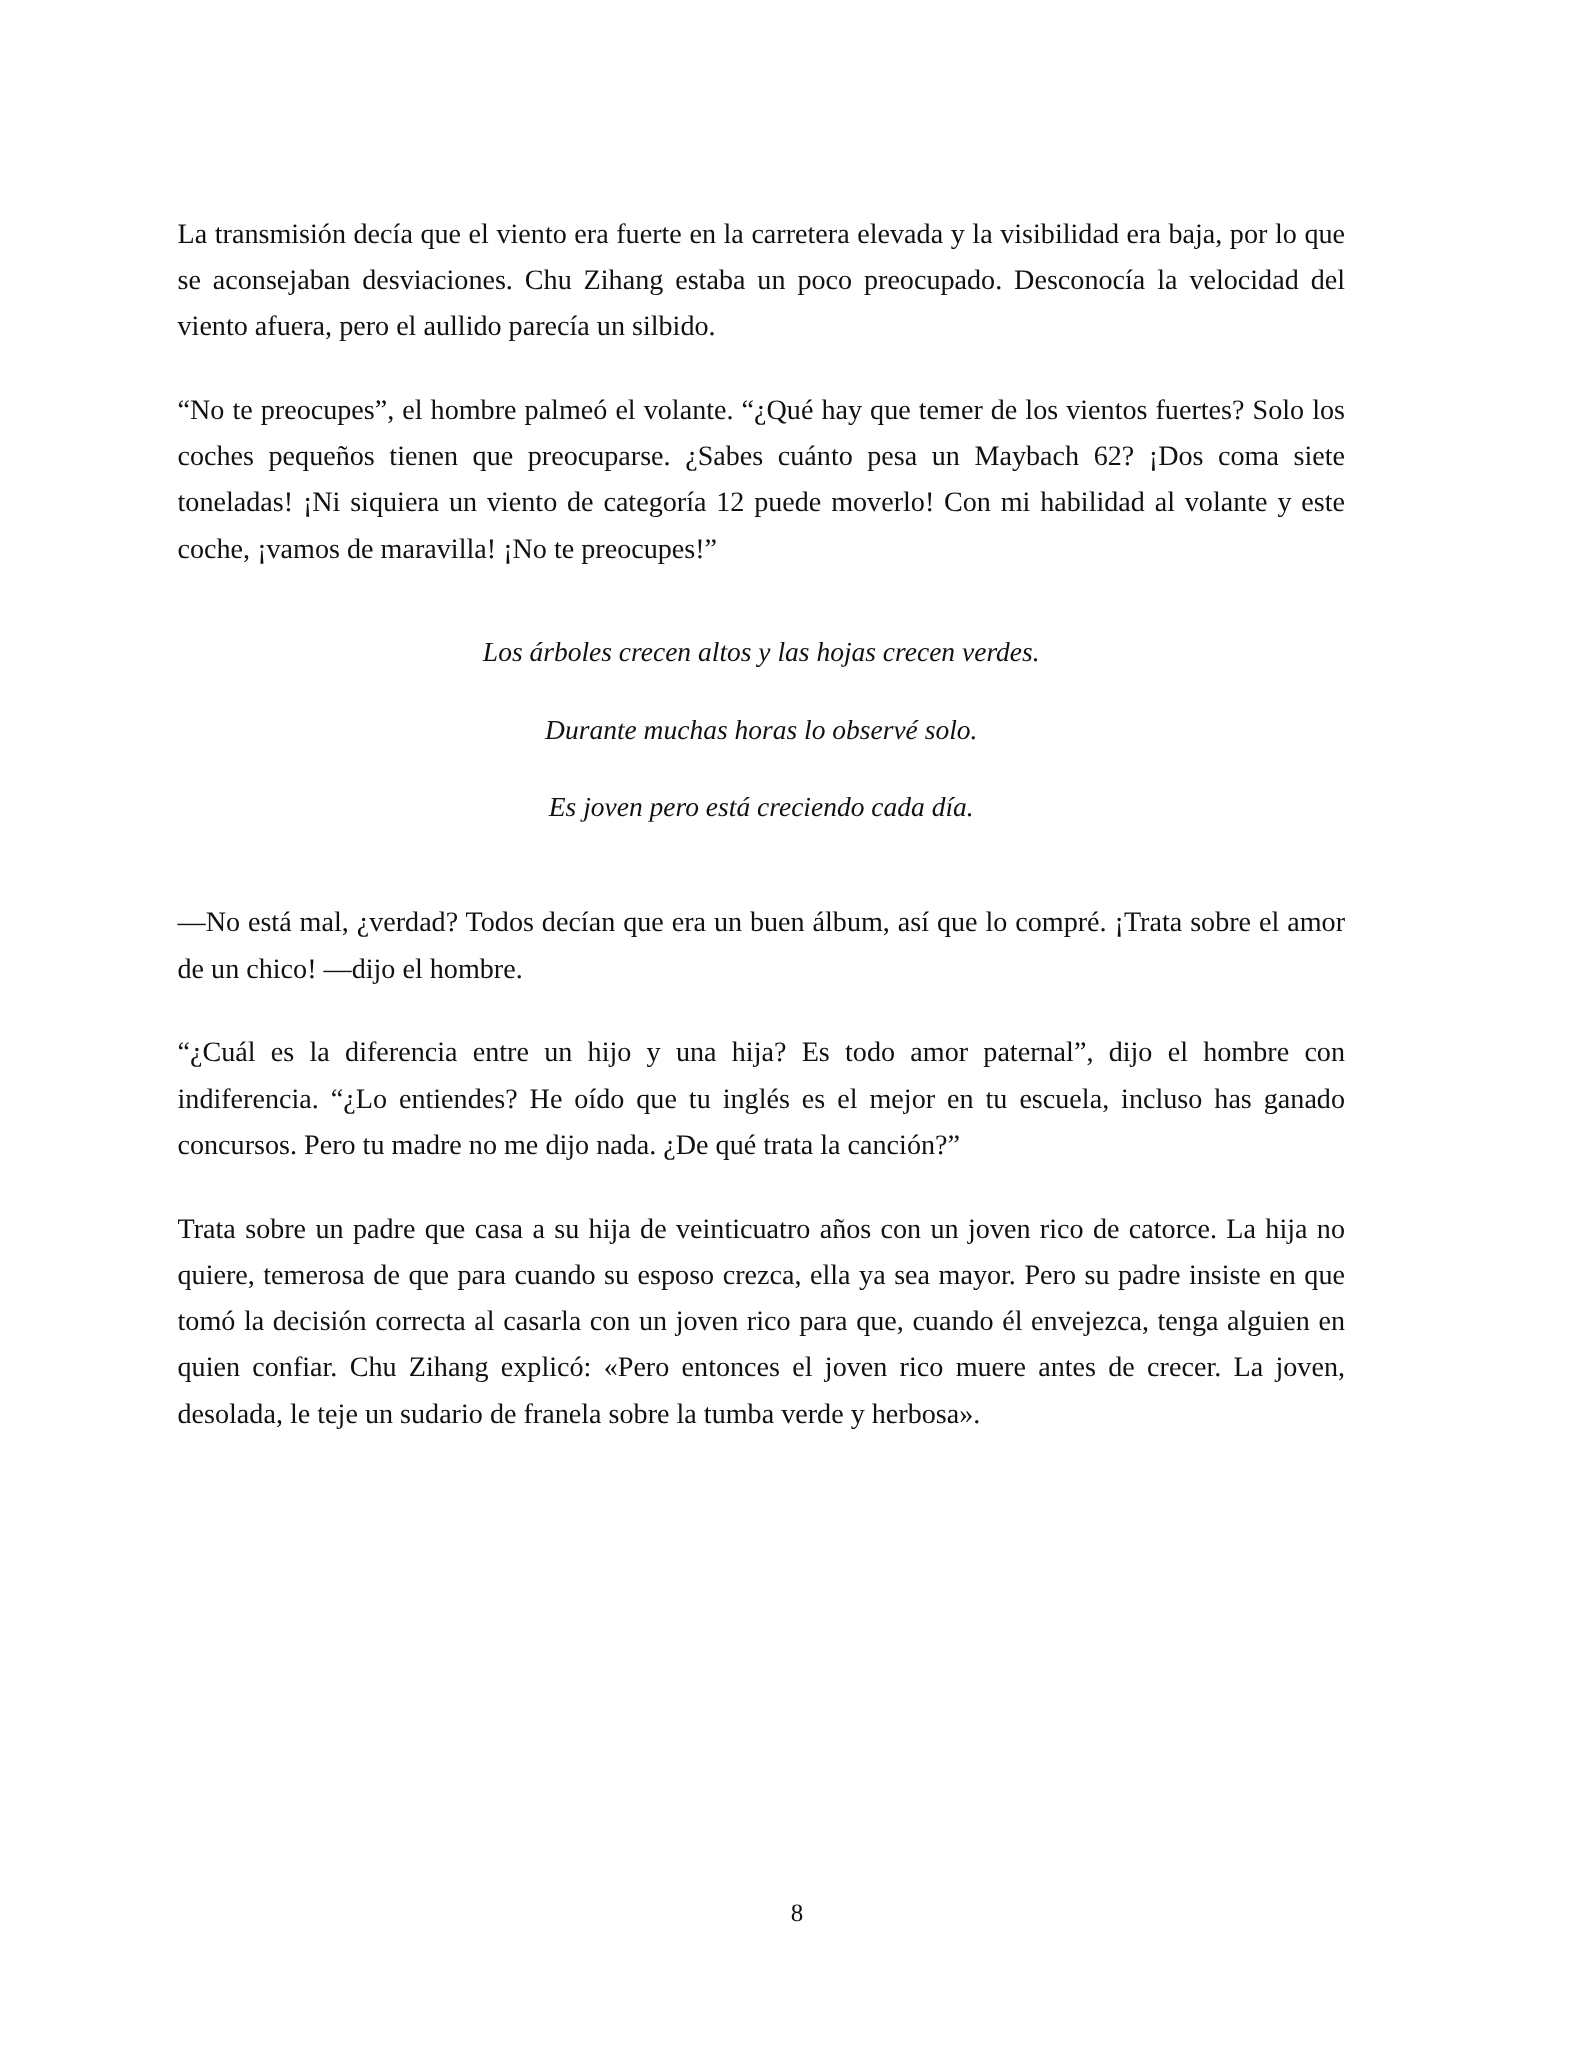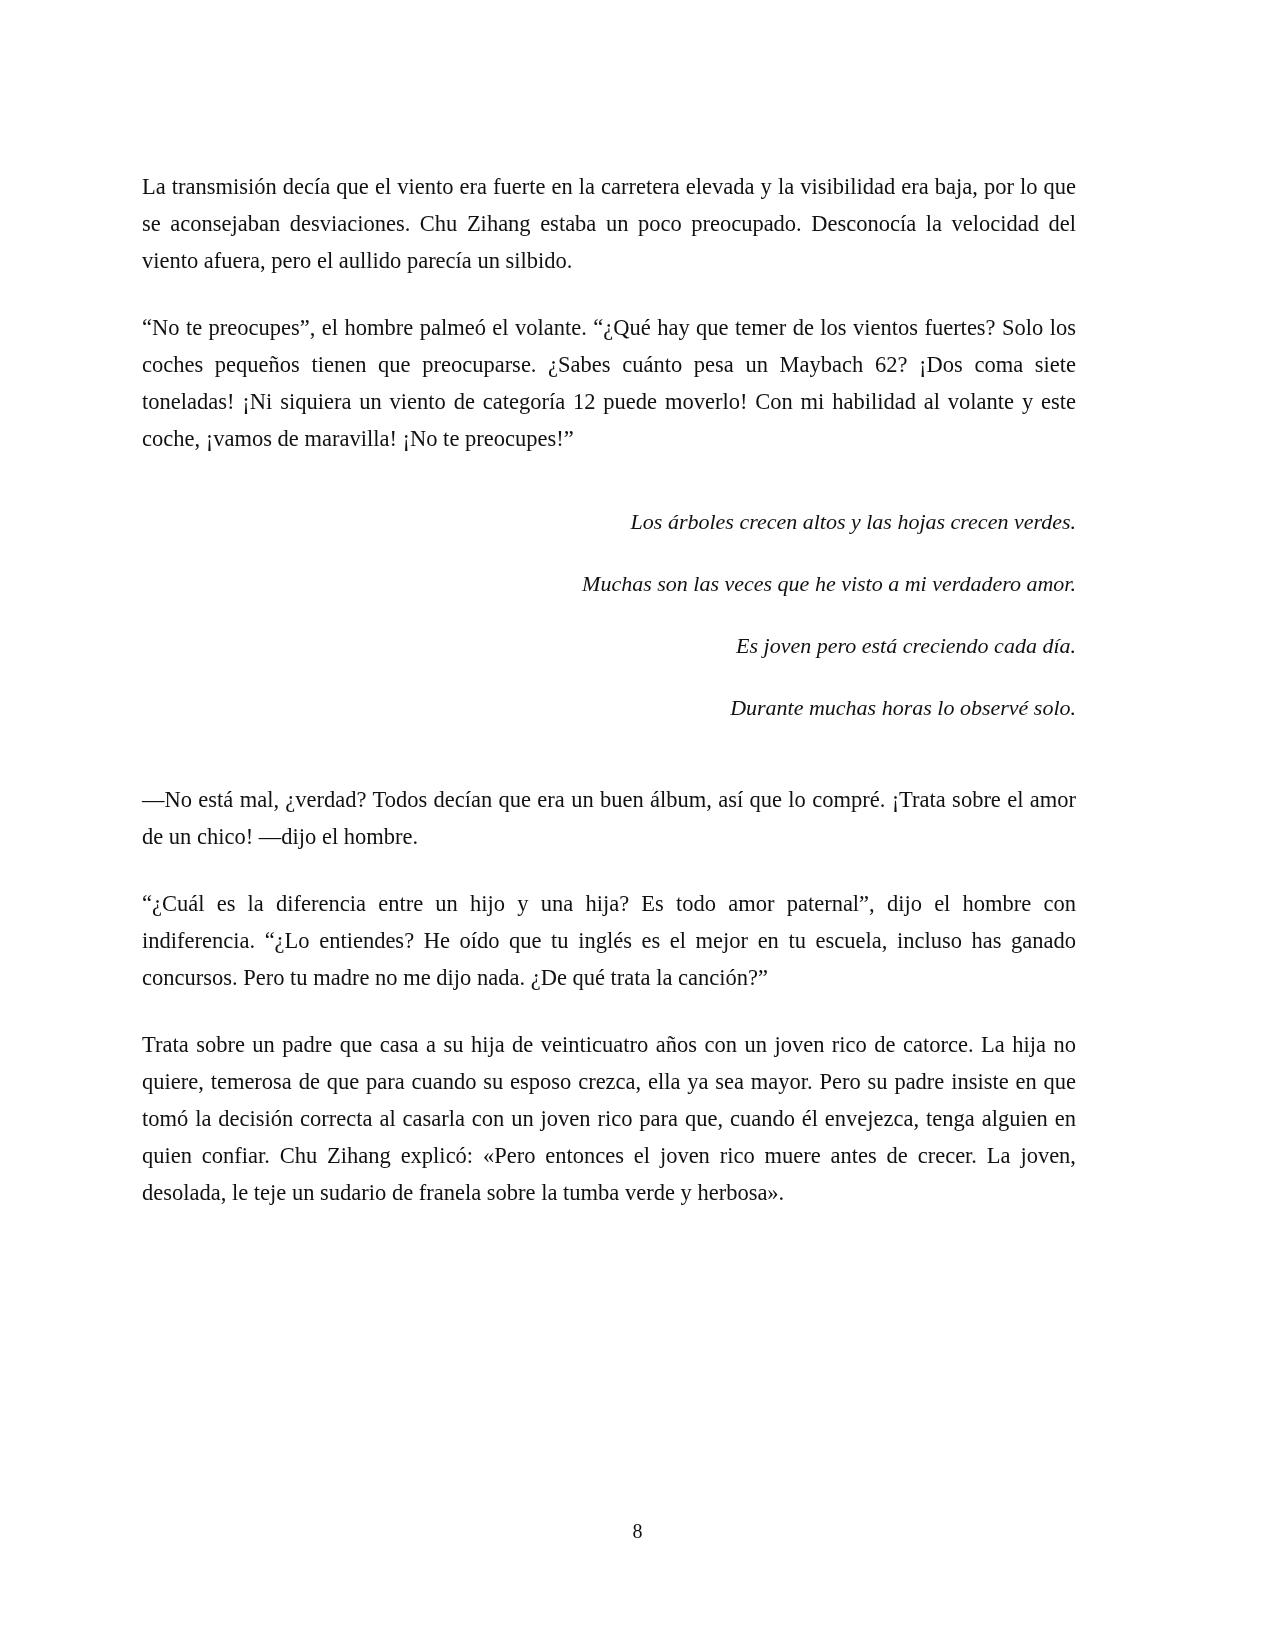--- a/index.html
+++ b/index.html
@@ -38,21 +38,21 @@
   }
   .lyrics {
     margin-top: 48px;
     margin-bottom: 54px;
   }
   p.lyric-line {
     margin: 0 0 28px 0;
     font-size: 22px;
     line-height: 34px;
     font-style: italic;
-    text-align: right;
+    text-align: center;
     color: #111111;
   }
   p.lyric-line:last-child {
     margin-bottom: 0;
   }
   .after-lyrics {
     margin-top: 56px;
   }
   .page-number {
     position: absolute;
@@ -72,23 +72,22 @@
 
   <div class="content">
 
     <div>
       <p class="para">La transmisión decía que el viento era fuerte en la carretera elevada y la visibilidad era baja, por lo que se aconsejaban desviaciones. Chu Zihang estaba un poco preocupado. Desconocía la velocidad del viento afuera, pero el aullido parecía un silbido.</p>
       <p class="para">“No te preocupes”, el hombre palmeó el volante. “¿Qué hay que temer de los vientos fuertes? Solo los coches pequeños tienen que preocuparse. ¿Sabes cuánto pesa un Maybach 62? ¡Dos coma siete toneladas! ¡Ni siquiera un viento de categoría 12 puede moverlo! Con mi habilidad al volante y este coche, ¡vamos de maravilla! ¡No te preocupes!”</p>
     </div>
 
     <div class="lyrics">
       <p class="lyric-line">Los árboles crecen altos y las hojas crecen verdes.</p>
-      <p class="lyric-line">Muchas son las veces que he visto a mi verdadero amor.</p>
+      <p class="lyric-line">Durante muchas horas lo observé solo.</p>
       <p class="lyric-line">Es joven pero está creciendo cada día.</p>
-      <p class="lyric-line">Durante muchas horas lo observé solo.</p>
     </div>
 
     <div class="after-lyrics">
       <p class="para">—No está mal, ¿verdad? Todos decían que era un buen álbum, así que lo compré. ¡Trata sobre el amor de un chico! —dijo el hombre.</p>
       <p class="para">“¿Cuál es la diferencia entre un hijo y una hija? Es todo amor paternal”, dijo el hombre con indiferencia. “¿Lo entiendes? He oído que tu inglés es el mejor en tu escuela, incluso has ganado concursos. Pero tu madre no me dijo nada. ¿De qué trata la canción?”</p>
       <p class="para">Trata sobre un padre que casa a su hija de veinticuatro años con un joven rico de catorce. La hija no quiere, temerosa de que para cuando su esposo crezca, ella ya sea mayor. Pero su padre insiste en que tomó la decisión correcta al casarla con un joven rico para que, cuando él envejezca, tenga alguien en quien confiar. Chu Zihang explicó: «Pero entonces el joven rico muere antes de crecer. La joven, desolada, le teje un sudario de franela sobre la tumba verde y herbosa».</p>
     </div>
 
   </div>
 

